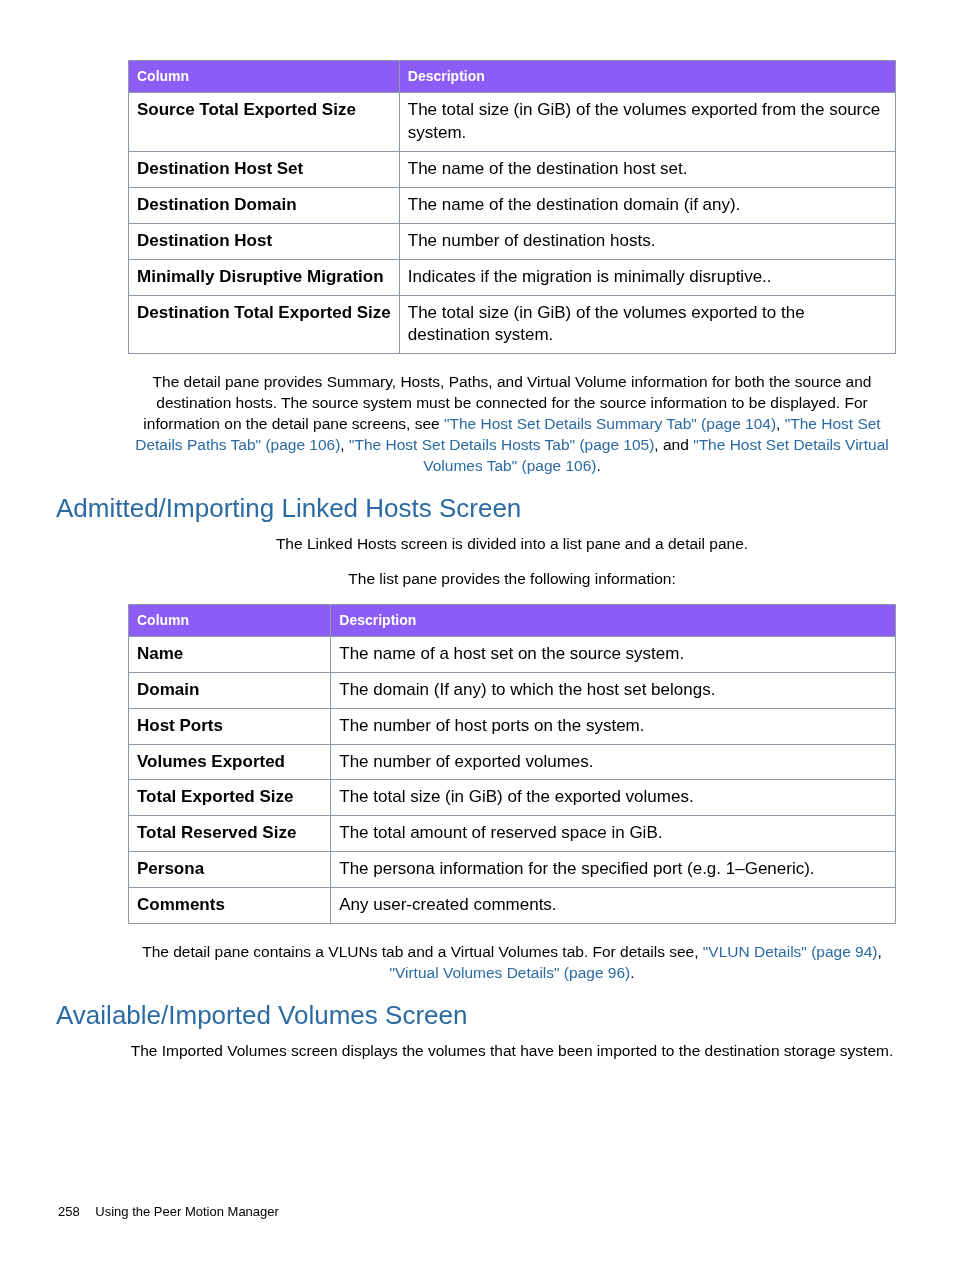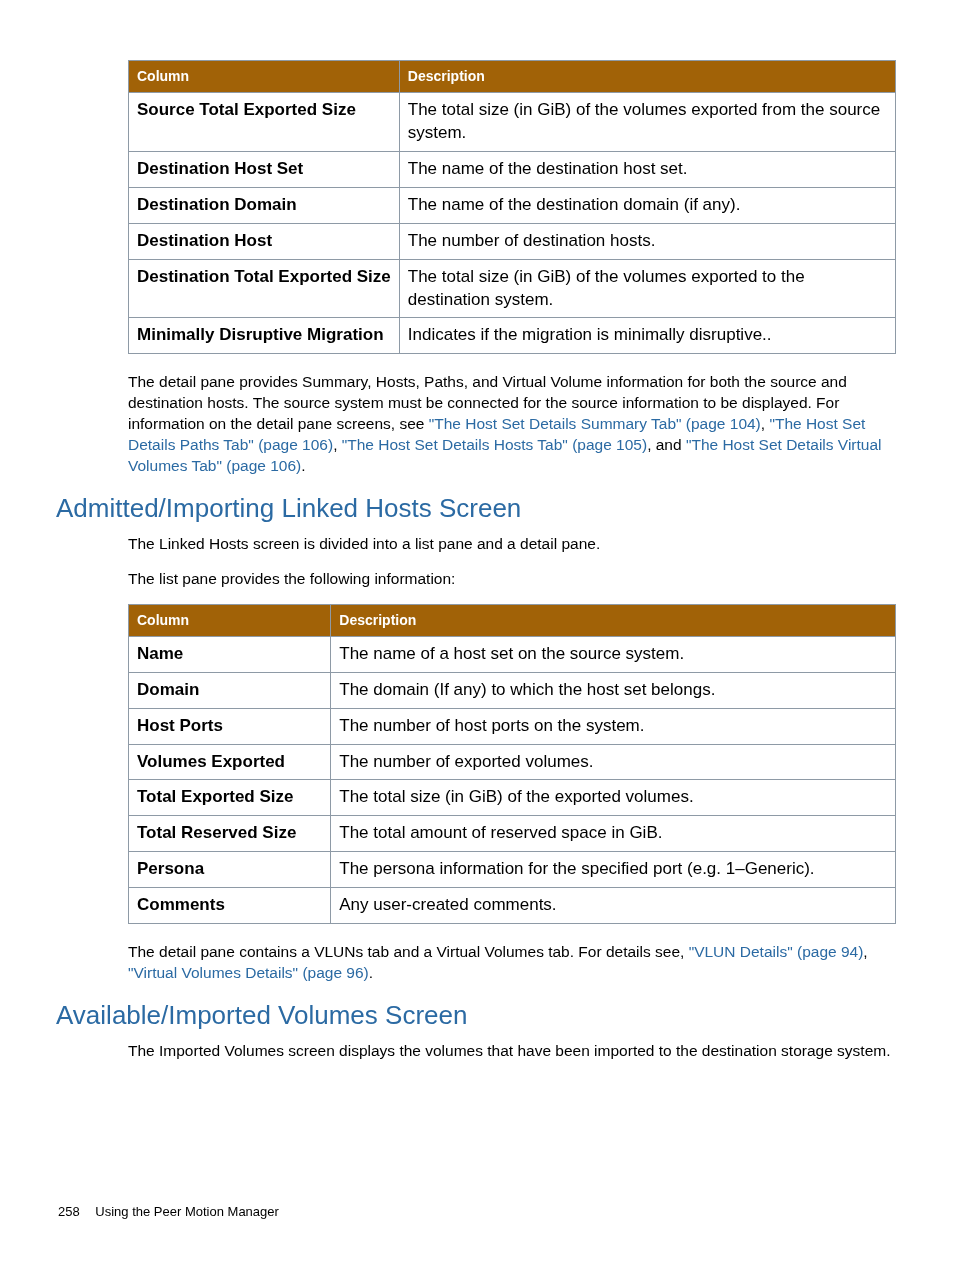--- a/index.html
+++ b/index.html
@@ -27,33 +27,34 @@
   }
   table.info th, table.info td {
     border: 1px solid #8e9aa6;
     padding: 6px 8px;
     text-align: left;
     vertical-align: top;
     font-size: 17px;
     line-height: 1.35;
   }
   table.info thead th {
-    background: #a16207;
+    background: #8b5cf6;
     color: #fff;
     font-weight: 600;
     font-size: 14px;
   }
   table.info tbody td:first-child {
     font-weight: 700;
     white-space: nowrap;
   }
   p.body {
     font-size: 15.5px;
     line-height: 1.35;
     margin: 10px 0 14px 0;
+    text-align: center;
   }
   h2.section {
     color: #2b6aa3;
     font-weight: 400;
     font-size: 26px;
     margin: 16px 0 8px -72px;
   }
   a.xref {
     color: #2b6aa3;
     text-decoration: none;
@@ -92,26 +93,26 @@
           </tr>
           <tr>
             <td>Destination Domain</td>
             <td>The name of the destination domain (if any).</td>
           </tr>
           <tr>
             <td>Destination Host</td>
             <td>The number of destination hosts.</td>
           </tr>
           <tr>
+            <td>Minimally Disruptive Migration</td>
+            <td>Indicates if the migration is minimally disruptive..</td>
+          </tr>
+          <tr>
             <td>Destination Total Exported Size</td>
             <td>The total size (in GiB) of the volumes exported to the destination system.</td>
-          </tr>
-          <tr>
-            <td>Minimally Disruptive Migration</td>
-            <td>Indicates if the migration is minimally disruptive..</td>
           </tr>
         </tbody>
     </table>
 
     <p class="body">
       <span>The detail pane provides Summary, Hosts, Paths, and Virtual Volume information for both the source and destination hosts. The source system must be connected for the source information to be displayed. For information on the detail pane screens, see </span>
       <a class="xref">"The Host Set Details Summary Tab" (page 104)</a><span>, </span>
       <a class="xref">"The Host Set Details Paths Tab" (page 106)</a><span>, </span>
       <a class="xref">"The Host Set Details Hosts Tab" (page 105)</a><span>, and </span>
       <a class="xref">"The Host Set Details Virtual Volumes Tab" (page 106)</a><span>.</span>

